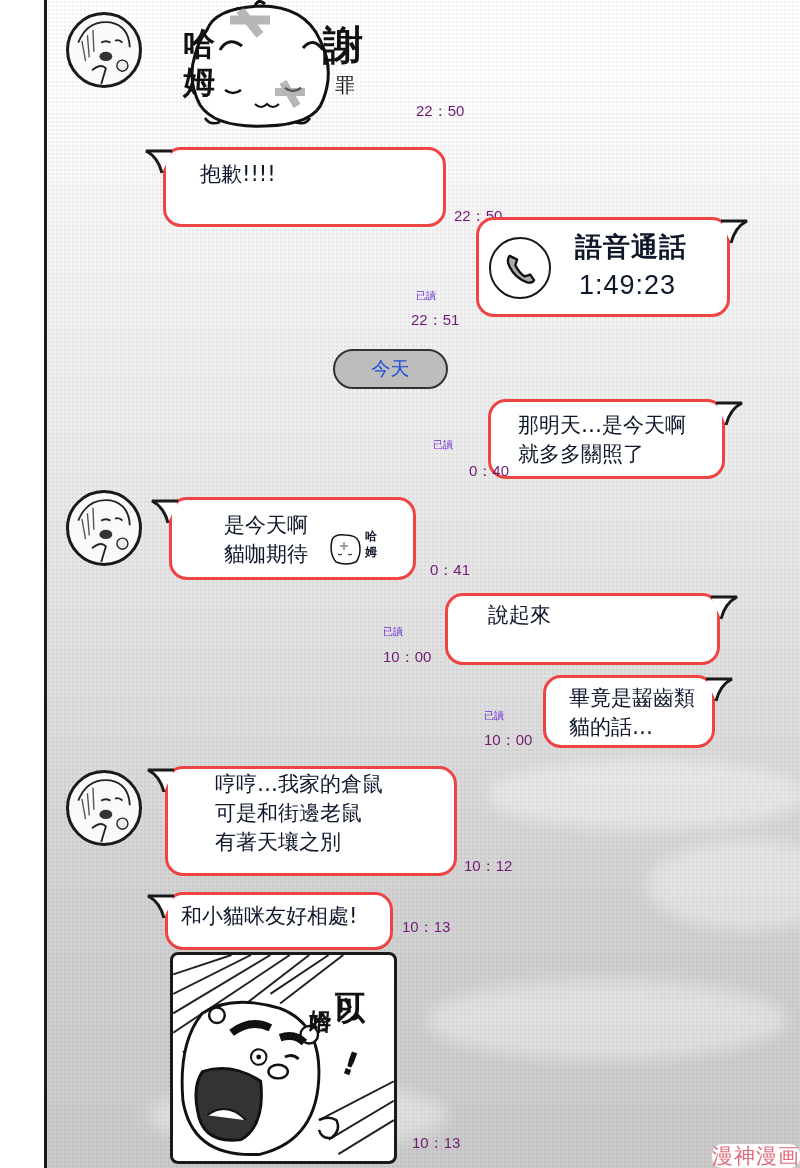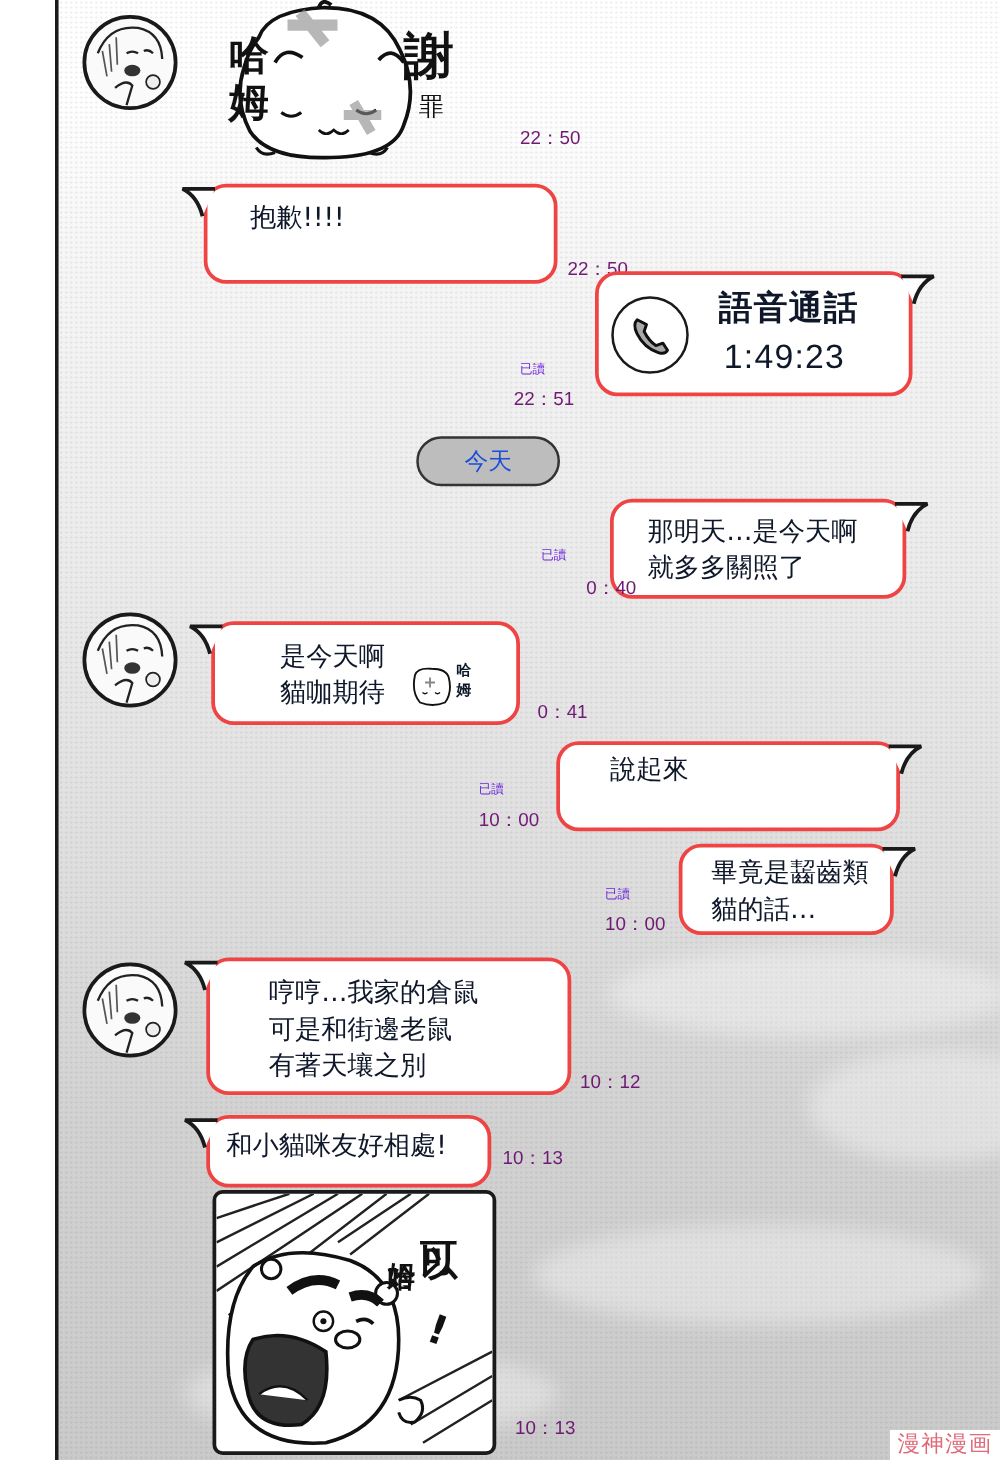--- a/index.html
+++ b/index.html
@@ -51,21 +51,21 @@
   .sticker-big { position: absolute; left: 145px; top: 0; width: 220px; height: 130px; }
   .sfx { position: absolute; font-weight: bold; color: #111; }
 
   .panel-image {
     position: absolute; left: 170px; top: 952px; width: 227px; height: 212px;
     border: 3px solid #1a1a1a; border-radius: 8px; background: #fff; overflow: hidden;
   }
 
   .watermark {
     position: absolute; right: 0; bottom: 0; width: 88px; height: 24px; background: #fff;
-    color: #e06a7a; font-size: 18px; line-height: 24px; text-align: center; letter-spacing: 1px;
+    color: #e06a7a; font-size: 21px; line-height: 24px; text-align: center; letter-spacing: 1px; border-radius: 10px;
   }
 </style>
 </head>
 <body>
 
 <div class="margin-left"></div>
 <div class="panel-border"></div>
 
 <div class="panel">
   <div class="dots"></div>
@@ -219,21 +219,21 @@
     <path d="M25 60 Q35 52 40 58 L35 75" stroke="#222" stroke-width="2" fill="none"></path>
     <circle cx="58" cy="55" r="6" fill="#eee" stroke="#222" stroke-width="1.5"></circle>
   </svg>
 </div>
 <div class="bubble" style="left:165px;top:766px;width:292px;height:110px;">
   <div class="tail" style="left:-22px;top:-3px;">
     <svg viewBox="0 0 30 28">
         <path d="M28 4 L2 4 Q14 10 18 26" fill="#fff" stroke="#1a1a1a" stroke-width="3"></path>
       </svg>
   </div>
-  <div style="position:absolute;left:47px;top:11px;">
+  <div style="position:absolute;left:47px;top:1px;">
     <span class="line">哼哼…我家的倉鼠</span>
     <span class="line">可是和街邊老鼠</span>
     <span class="line">有著天壤之別</span>
   </div>
 </div>
 <div class="ts" style="left:464px;top:856px;">10：12</div>
 
 <div class="bubble" style="left:165px;top:892px;width:228px;height:58px;">
   <div class="tail" style="left:-22px;top:-3px;">
     <svg viewBox="0 0 30 28">

